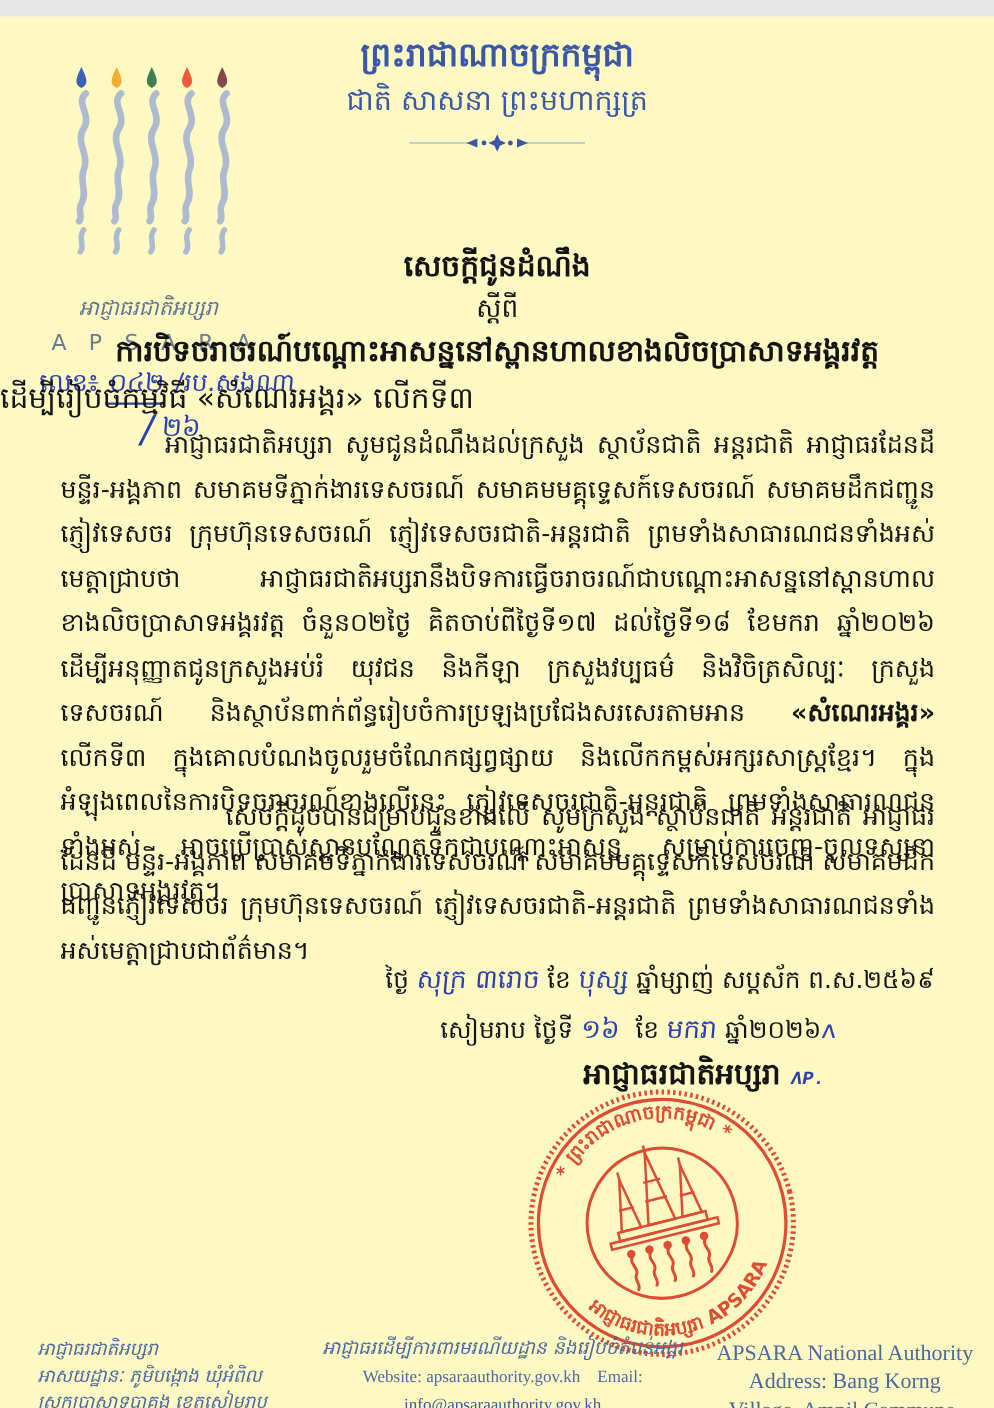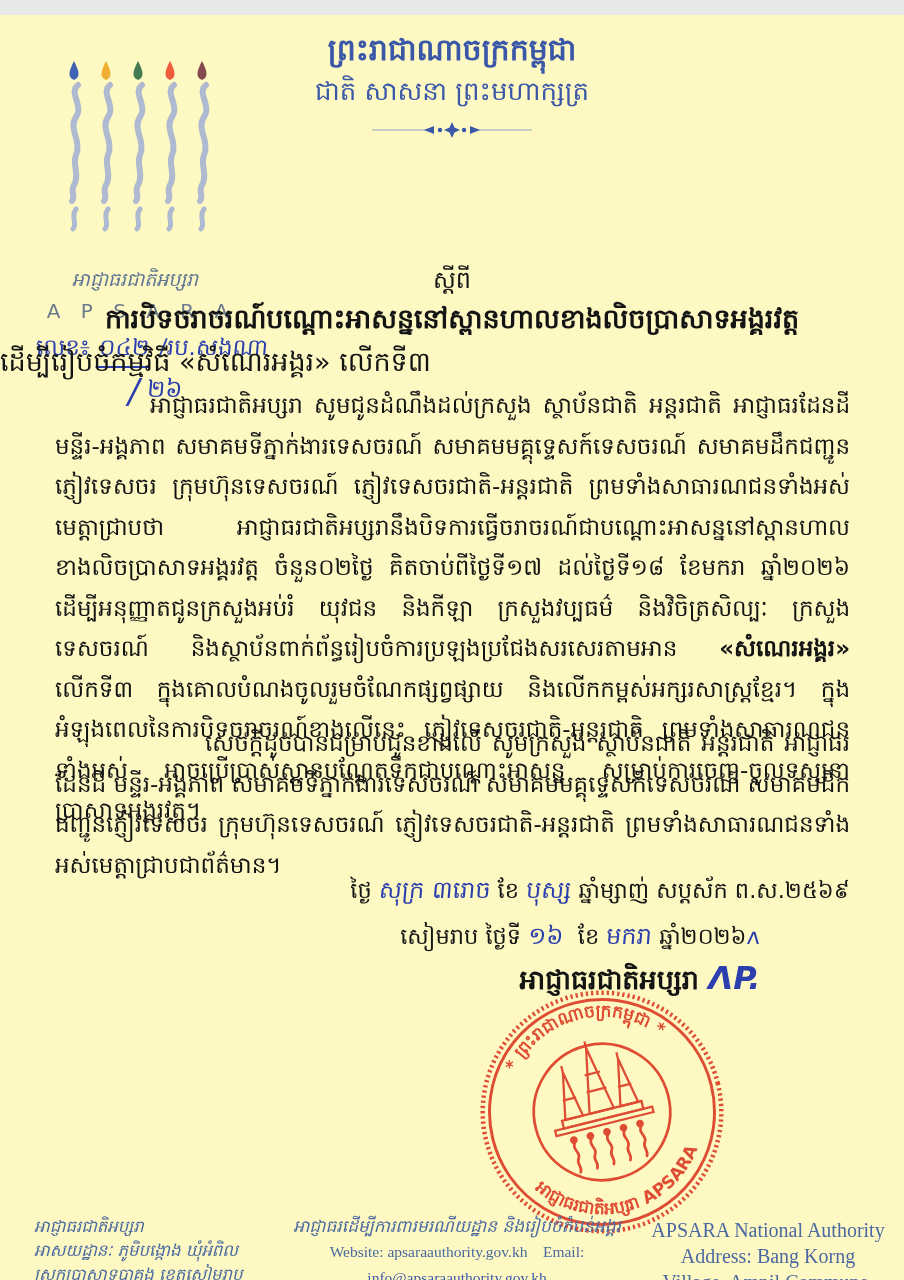--- a/index.html
+++ b/index.html
@@ -31,21 +31,21 @@
   .t4{top:330px;left:0;width:100%;text-align:left;font-size:27px;font-weight:normal;}
   
   .para{left:55px;width:795px;text-align:justify;font-size:23px;line-height:40.5px;}
   .p1{top:370px;text-indent:95px;}
   .p2{top:708px;text-indent:150px;}
   
   .dl1{top:860px;left:300px;width:600px;text-align:center;font-size:22.5px;white-space:nowrap;}
   .dl2{top:906px;left:300px;width:560px;text-align:center;font-size:22.5px;white-space:nowrap;}
   .dl3{top:944px;left:360px;width:560px;text-align:center;font-size:27px;font-weight:bold;white-space:nowrap;}
   .hw-big{font-size:24px;}
-  .initials{font-weight:bold;font-style:italic;font-size:32px;color:#2B3FAE;}
+  .initials{font-weight:bold;font-style:italic;font-size:17px;color:#2B3FAE;font-family:Liberation Mono, monospace;}
   
   .stamp{top:972px;left:477px;}
   
   .foot-left{top:1200px;left:34px;width:230px;font-size:16.5px;font-style:italic;color:#4A69A0;line-height:24px;}
   .foot-center{top:1198px;left:252px;width:410px;text-align:center;color:#4A69A0;}
   .fc1{font-size:17px;font-style:italic;line-height:26px;}
   .fc2{font-size:15.5px;font-family:"Liberation Serif","DejaVu Serif",serif;line-height:26px;}
   .fc3{font-size:15.5px;font-family:"Liberation Serif","DejaVu Serif",serif;line-height:26px;}
   .email-link{text-decoration:underline;color:#3A57A8;}
   .foot-right{top:1202px;left:648px;width:240px;text-align:center;font-size:20px;
@@ -107,20 +107,21 @@
   <div class="abs ref1">
     <span>លេខ៖</span>
     <span class="hw ref-num">០៤២</span>
     <span class="hw">/រប.សងណា</span>
   </div>
   <div class="abs ref2">
     <span class="ref-slash">/</span>
     <span class="hw">២៦</span>
   </div>
 
+  <div class="abs t1">សេចក្តីជូនដំណឹង</div>
   <div class="abs t2">ស្តីពី</div>
   <div class="abs t3">ការបិទចរាចរណ៍បណ្តោះអាសន្ននៅស្ពានហាលខាងលិចប្រាសាទអង្គរវត្ត</div>
   <div class="abs t4">
     <span>ដើម្បីរៀបចំកម្មវិធី </span><span>«សំណេរអង្គរ»</span><span> លើកទី៣</span>
   </div>
 
   <div class="abs para p1">
     <span>អាជ្ញាធរជាតិអប្សរា សូមជូនដំណឹងដល់ក្រសួង ស្ថាប័នជាតិ អន្តរជាតិ អាជ្ញាធរដែនដី មន្ទីរ-អង្គភាព សមាគមទីភ្នាក់ងារទេសចរណ៍ សមាគមមគ្គុទ្ទេសក៍ទេសចរណ៍ សមាគមដឹកជញ្ជូនភ្ញៀវទេសចរ ក្រុមហ៊ុនទេសចរណ៍ ភ្ញៀវទេសចរជាតិ-អន្តរជាតិ ព្រមទាំងសាធារណជនទាំងអស់មេត្តាជ្រាបថា អាជ្ញាធរជាតិអប្សរានឹងបិទការធ្វើចរាចរណ៍ជាបណ្តោះអាសន្ននៅស្ពានហាលខាងលិចប្រាសាទអង្គរវត្ត ចំនួន០២ថ្ងៃ គិតចាប់ពីថ្ងៃទី១៧ ដល់ថ្ងៃទី១៨ ខែមករា ឆ្នាំ២០២៦ ដើម្បីអនុញ្ញាតជូនក្រសួងអប់រំ យុវជន និងកីឡា ក្រសួងវប្បធម៌ និងវិចិត្រសិល្បៈ ក្រសួងទេសចរណ៍ និងស្ថាប័នពាក់ព័ន្ធរៀបចំការប្រឡងប្រជែងសរសេរតាមអាន </span><b>«សំណេរអង្គរ»</b><span> លើកទី៣ ក្នុងគោលបំណងចូលរួមចំណែកផ្សព្វផ្សាយ និងលើកកម្ពស់អក្សរសាស្ត្រខ្មែរ។ ក្នុងអំឡុងពេលនៃការបិទចរាចរណ៍ខាងលើនេះ ភ្ញៀវទេសចរជាតិ-អន្តរជាតិ ព្រមទាំងសាធារណជនទាំងអស់ អាចប្រើប្រាស់ស្ពានបណ្តែតទឹកជាបណ្តោះអាសន្ន សម្រាប់ការចេញ-ចូលទស្សនាប្រាសាទអង្គរវត្ត។</span>
   </div>
 

